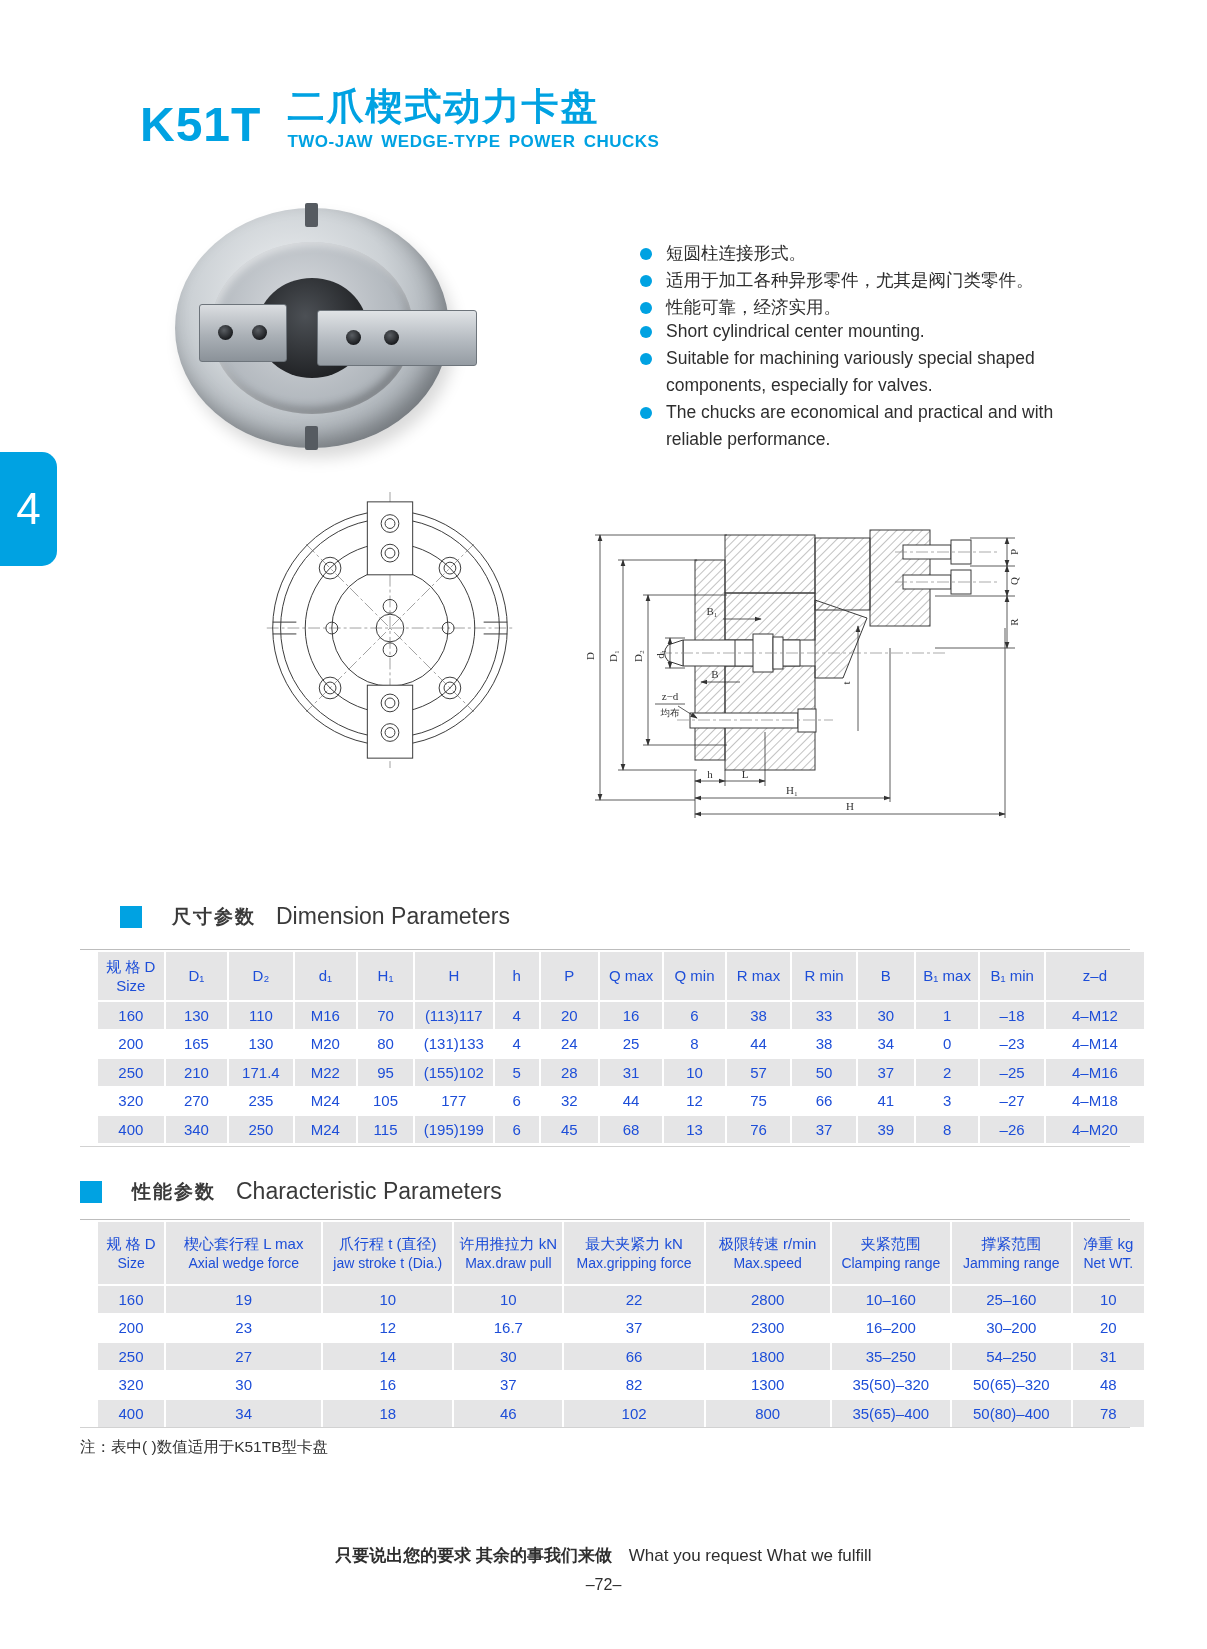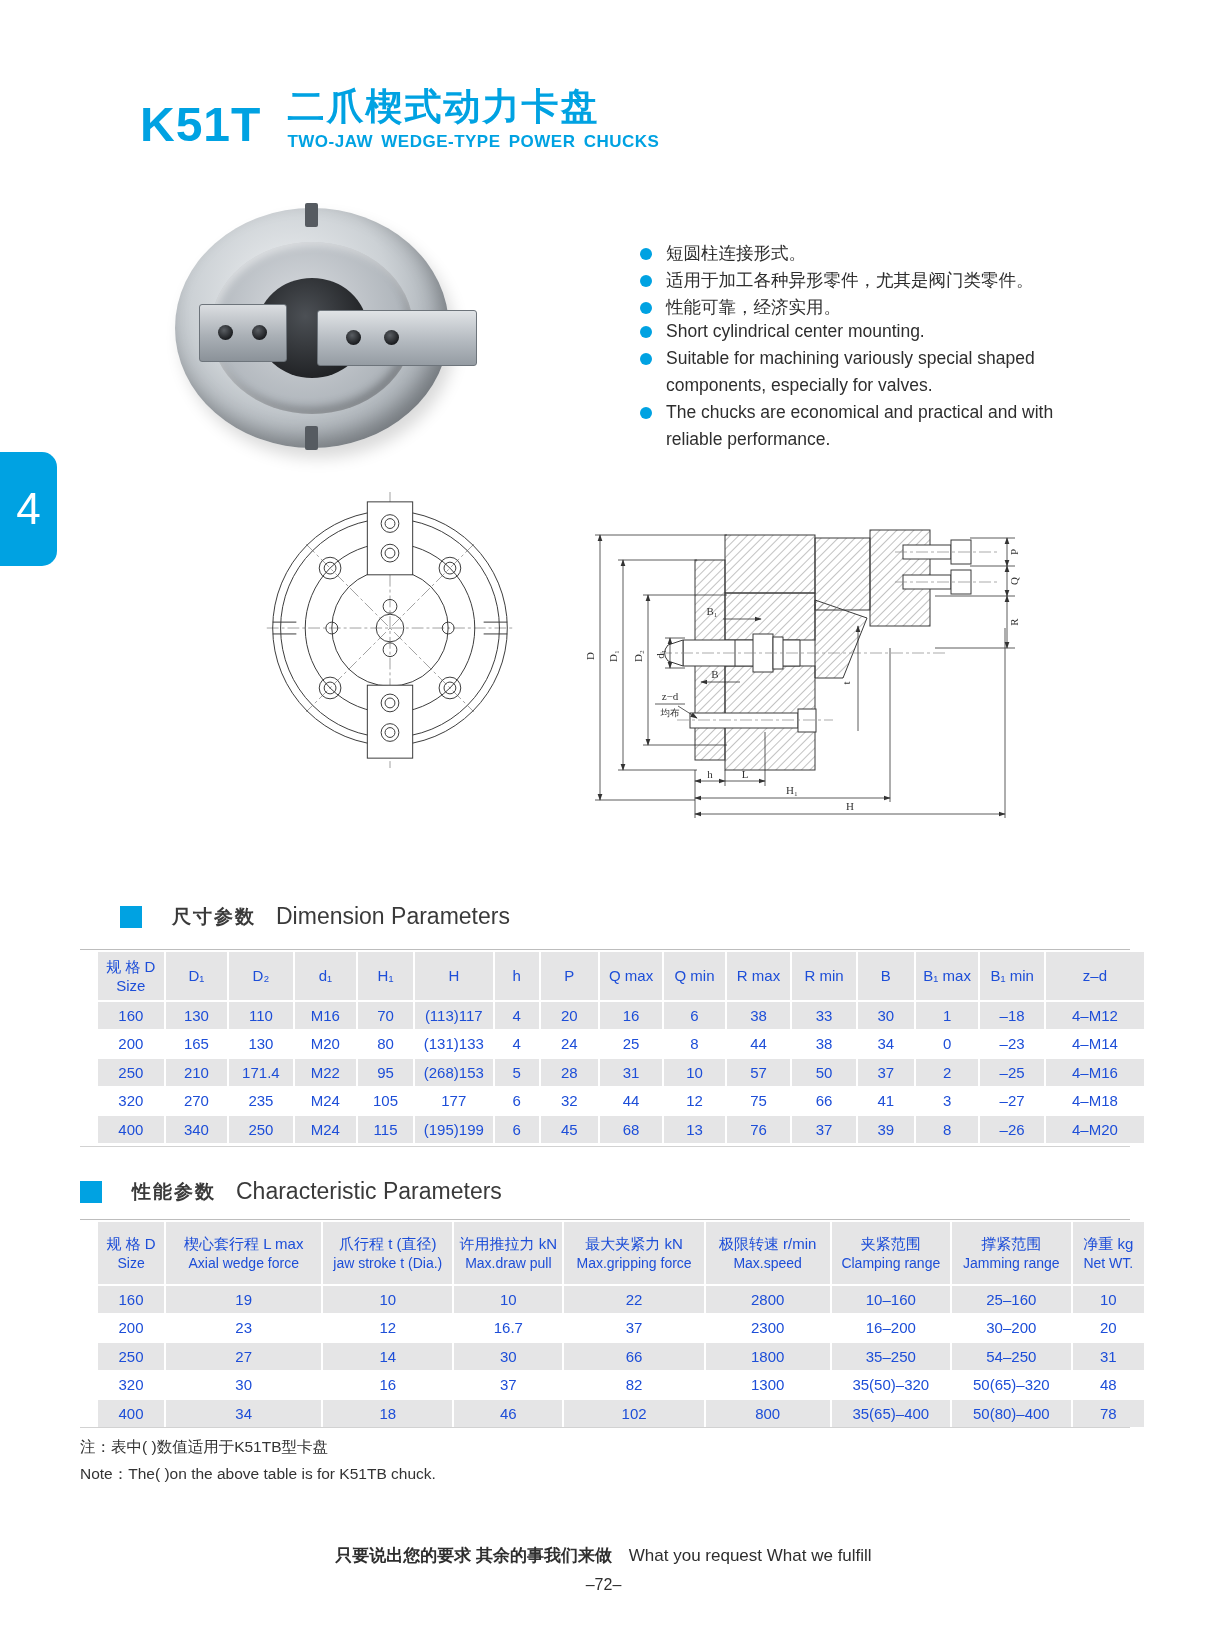--- a/index.html
+++ b/index.html
@@ -350,21 +350,21 @@
           <td>0</td>
           <td>–23</td>
           <td>4–M14</td>
         </tr>
         <tr>
           <td>250</td>
           <td>210</td>
           <td>171.4</td>
           <td>M22</td>
           <td>95</td>
-          <td>(268)153</td>
+          <td>(155)102</td>
           <td>5</td>
           <td>28</td>
           <td>31</td>
           <td>10</td>
           <td>57</td>
           <td>50</td>
           <td>37</td>
           <td>2</td>
           <td>–25</td>
           <td>4–M16</td>
@@ -496,21 +496,20 @@
           <td>35(65)–400</td>
           <td>50(80)–400</td>
           <td>78</td>
         </tr>
       </tbody>
     </table>
   <div class="hl" style="top:1427px;background:#d2d2d2;"></div>
 
   <div class="notes">
     <div>注：表中(  )数值适用于K51TB型卡盘</div>
-    <div>Note：The(  )on the above table is for K51TB chuck.</div>
   </div>
 
   <div class="slogan">
     <span>只要说出您的要求  其余的事我们来做</span>
     <span class="en">What you request  What we fulfill</span>
   </div>
   <div class="pageno">–72–</div>
 
 </div>
 

